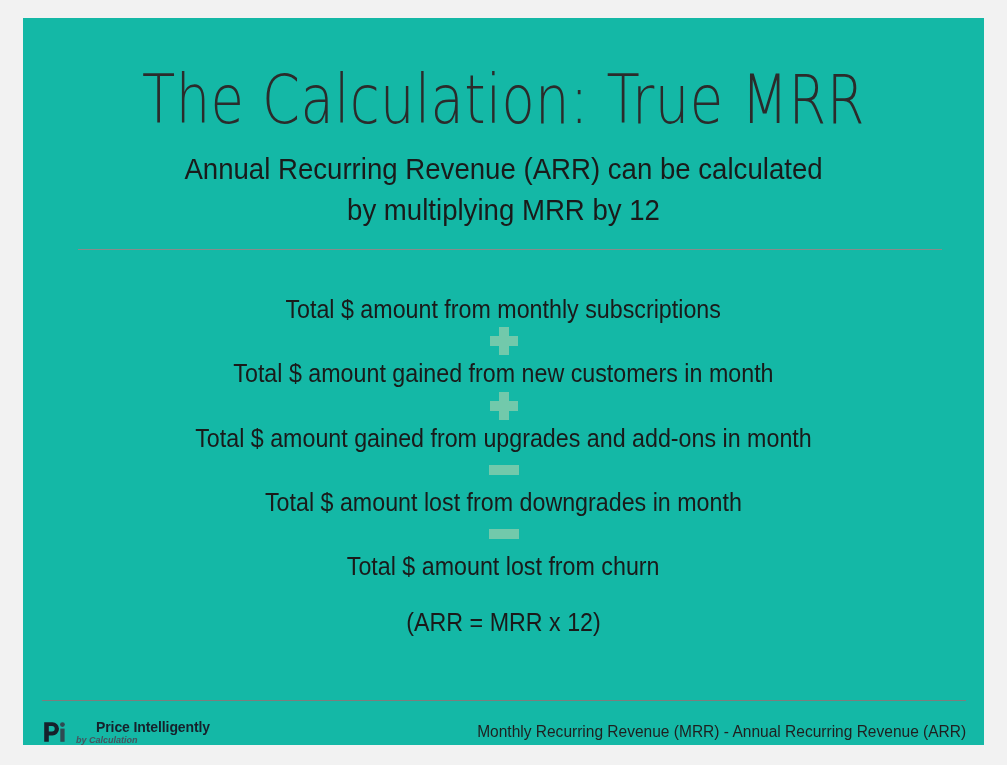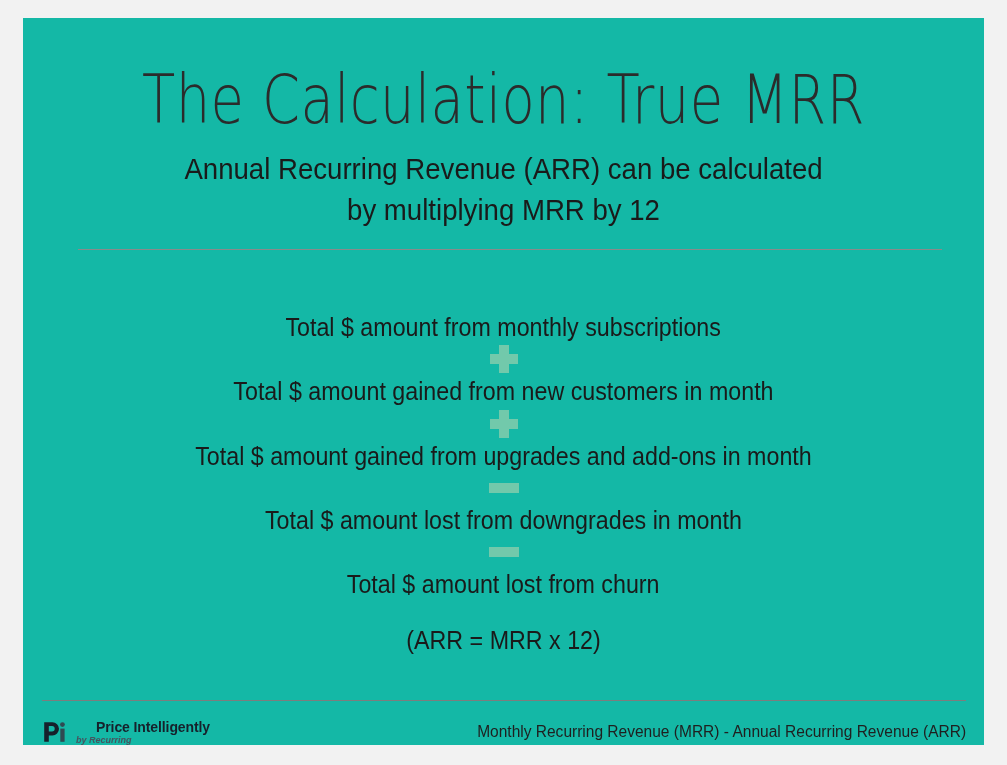--- a/index.html
+++ b/index.html
@@ -69,21 +69,21 @@
     top: 231px;
     width: 864px;
     height: 1px;
     background: #8a8a8a;
   }
 
   
   #formula-stack {
     position: absolute;
     left: 0;
-    top: 296px;
+    top: 278px;
     width: 961px;
     display: flex;
     flex-direction: column;
     align-items: center;
   }
   .formula-line {
     font-family: "Liberation Sans", sans-serif;
     font-size: 25px;
     font-weight: 400;
     color: #1a1a1a;
@@ -248,21 +248,21 @@
 
     <div id="brand-logo">
       <svg id="brand-mark" viewBox="0 0 26 26">
         <path d="M2.2 3.2 h8.2 a6.6 6.6 0 0 1 0 13.2 h-3.6 v6.4 h-4.6 z
                  M6.8 7.1 v5.4 h3.2 a2.7 2.7 0 0 0 0 -5.4 z" fill="#16212b"></path>
         <rect x="18.3" y="9.6" width="4.3" height="13.2" fill="#2f4a52"></rect>
         <circle cx="20.45" cy="5.6" r="2.4" fill="#2f4a52"></circle>
       </svg>
       <div id="brand-text">
         <span id="brand-name">Price Intelligently</span>
-        <span id="brand-tagline">by Recurring</span>
+        <span id="brand-tagline">by Calculation</span>
       </div>
     </div>
 
     <div id="footer-caption">Monthly Recurring Revenue (MRR) - Annual Recurring Revenue (ARR)</div>
 
   </div>
 
 </div>
 
 </body></html>

